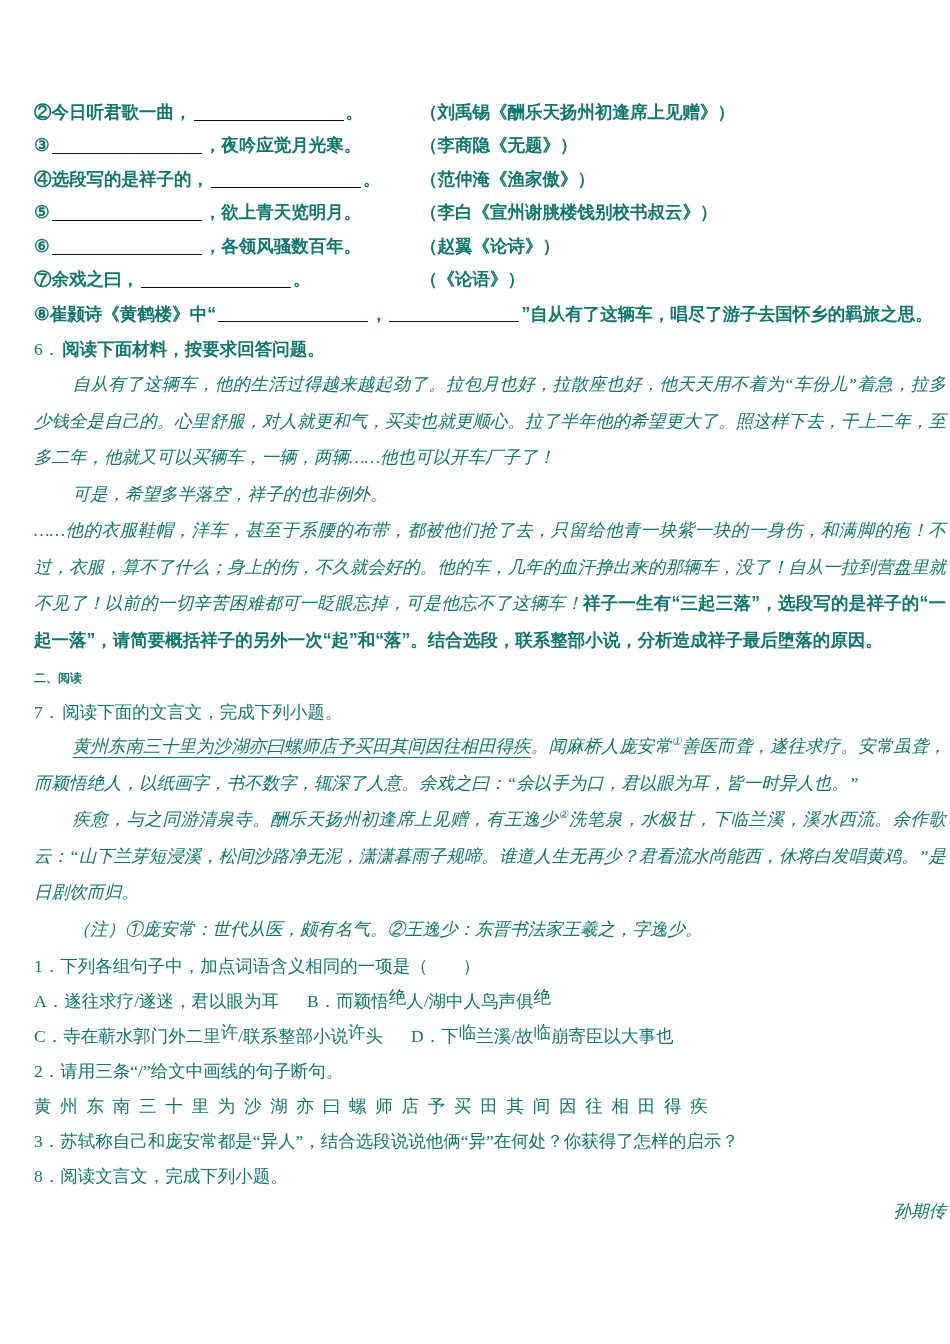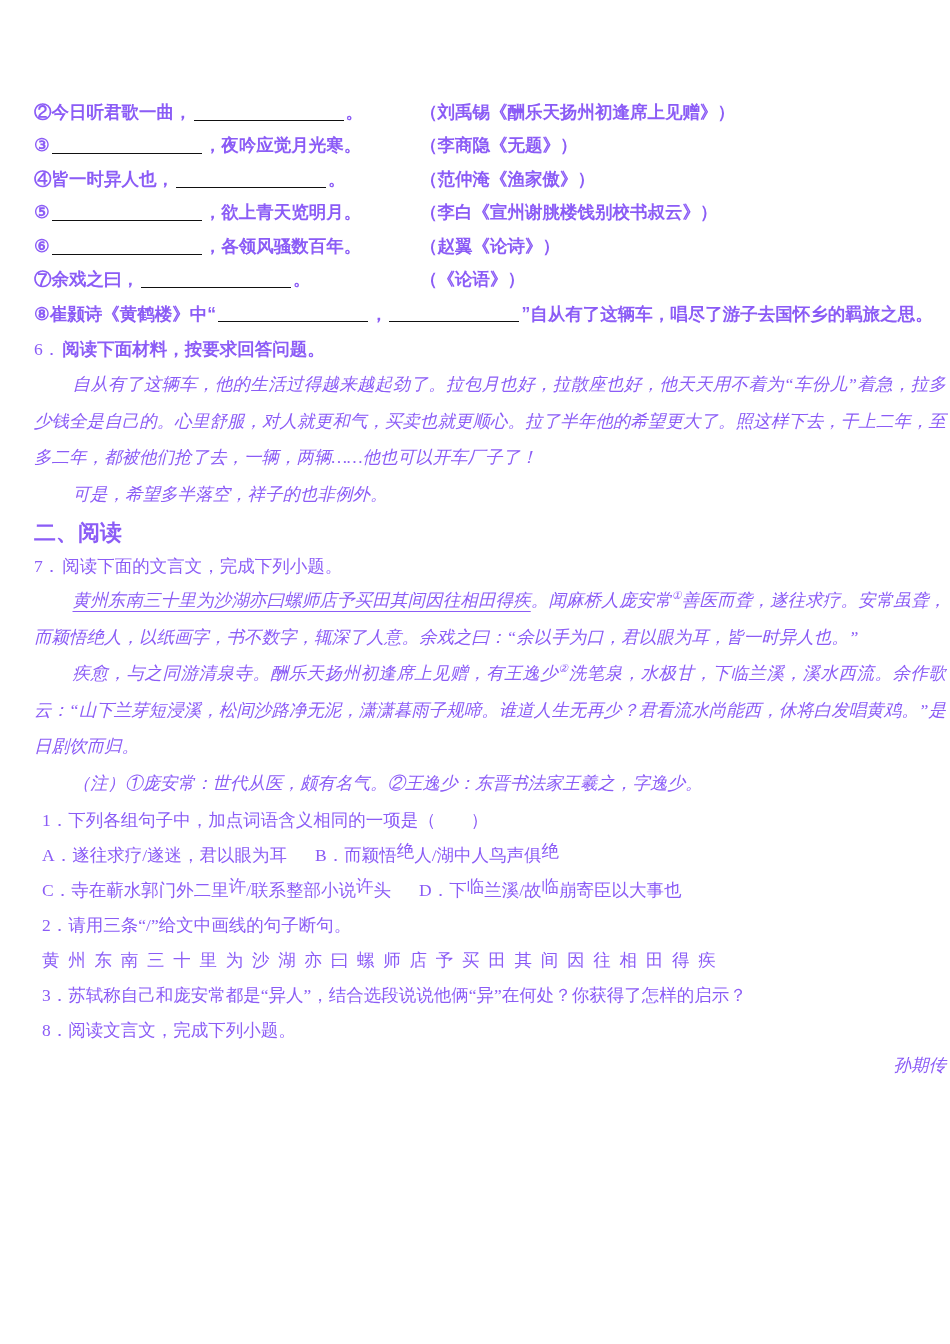--- a/index.html
+++ b/index.html
@@ -1,21 +1,21 @@
 <!DOCTYPE html>
 <html><head>
 <meta charset="utf-8">
 <style>
   html,body { margin:0; padding:0; background:#e8e8e8; }
   .page {
     position:relative;
     width:950px; height:1344px;
     margin:0 auto;
     background:#ffffff;
-    color:#8b5cf6;
+    color:#0f766e;
     font-family:"Liberation Serif", serif;
     font-size:17.5px;
     overflow:hidden;
   }
   .content { position:absolute; left:34px; top:95px; width:912px; }
 
   
   .fb-row { display:flex; align-items:center; height:33.5px; font-family:"Liberation Sans", sans-serif; font-weight:700; }
   .fb-left { width:386px; white-space:nowrap; }
   .fb-src  { white-space:nowrap; }
@@ -33,23 +33,23 @@
     white-space:nowrap;
   }
 
   
   .stem-bold { height:34px; display:flex; align-items:center; font-family:"Liberation Sans", sans-serif; font-weight:700; }
   .qnum { font-family:"Liberation Serif", serif; font-weight:400; margin-right:2px; }
   p.par { margin:0; line-height:36.5px; text-align:justify; }
   .indent { text-indent:2.2em; }
   .kaiti { font-family:"Liberation Serif", serif; font-style:italic;text-align:right; }
   .upright-bold { font-family:"Liberation Sans", sans-serif; font-style:normal; font-weight:700; }
-  .section-title { height:33px; display:flex; align-items:center; font-family:"Liberation Sans", sans-serif; font-weight:700; font-size:22px; }
+  .section-title { height:33px; display:flex; align-items:center; font-family:"Liberation Sans", sans-serif; font-weight:700; font-size:12px; }
   .stem-plain { height:33px; display:flex; align-items:center; }
-  .subq { line-height:35px;margin-left:8px; }
+  .subq { line-height:35px; }
   .optgap { margin-left:1.6em; }
   .raised { position:relative; top:-4px; }
   .u-line { text-decoration:underline; text-underline-offset:5px; }
   sup.note-ref { font-size:11px; line-height:0; }
   .spaced { letter-spacing:0.5em; }
   .mt4 { margin-top:4px; }
   .mt2 { margin-top:2px; }
 </style>
 </head>
 <body>
@@ -59,21 +59,21 @@
 
     <div class="fb-row">
       <div class="fb-left"><span>②</span><span>今日听君歌一曲，</span><span class="blank"></span><span>。</span></div>
       <div class="fb-src">（刘禹锡《酬乐天扬州初逢席上见赠》）</div>
     </div>
     <div class="fb-row">
       <div class="fb-left"><span>③</span><span></span><span class="blank"></span><span>，夜吟应觉月光寒。</span></div>
       <div class="fb-src">（李商隐《无题》）</div>
     </div>
     <div class="fb-row">
-      <div class="fb-left"><span>④</span><span>皆一时异人也，</span><span class="blank"></span><span>。</span></div>
+      <div class="fb-left"><span>④</span><span>选段写的是祥子的，</span><span class="blank"></span><span>。</span></div>
       <div class="fb-src">（范仲淹《渔家傲》）</div>
     </div>
     <div class="fb-row">
       <div class="fb-left"><span>⑤</span><span></span><span class="blank"></span><span>，欲上青天览明月。</span></div>
       <div class="fb-src">（李白《宣州谢朓楼饯别校书叔云》）</div>
     </div>
     <div class="fb-row">
       <div class="fb-left"><span>⑥</span><span></span><span class="blank"></span><span>，各领风骚数百年。</span></div>
       <div class="fb-src">（赵翼《论诗》）</div>
     </div>
@@ -88,22 +88,23 @@
         <span class="blank"></span>
         <span>，</span>
         <span class="blank w130"></span>
         <span>”自从有了这辆车，唱尽了游子去国怀乡的羁旅之思。</span>
       </div>
 
     <div class="stem-bold">
         <span class="qnum">6．</span>
         <span>阅读下面材料，按要求回答问题。</span>
       </div>
-    <p class="par kaiti indent mt2">自从有了这辆车，他的生活过得越来越起劲了。拉包月也好，拉散座也好，他天天用不着为“车份儿”着急，拉多少钱全是自己的。心里舒服，对人就更和气，买卖也就更顺心。拉了半年他的希望更大了。照这样下去，干上二年，至多二年，都被他们抢了去，一辆，两辆……他也可以开车厂子了！</p>
+    <p class="par kaiti indent mt2">自从有了这辆车，他的生活过得越来越起劲了。拉包月也好，拉散座也好，他天天用不着为“车份儿”着急，拉多少钱全是自己的。心里舒服，对人就更和气，买卖也就更顺心。拉了半年他的希望更大了。照这样下去，干上二年，至多二年，他就又可以买辆车，一辆，两辆……他也可以开车厂子了！</p>
     <p class="par kaiti indent">可是，希望多半落空，祥子的也非例外。</p>
+    <p class="par"><span class="kaiti">……他的衣服鞋帽，洋车，甚至于系腰的布带，都被他们抢了去，只留给他青一块紫一块的一身伤，和满脚的疱！不过，衣服，算不了什么；身上的伤，不久就会好的。他的车，几年的血汗挣出来的那辆车，没了！自从一拉到营盘里就不见了！以前的一切辛苦困难都可一眨眼忘掉，可是他忘不了这辆车！</span><span class="upright-bold">祥子一生有“三起三落”，选段写的是祥子的“一起一落”，请简要概括祥子的另外一次“起”和“落”。结合选段，联系整部小说，分析造成祥子最后堕落的原因。</span></p>
 
     <div class="section-title mt4">二、阅读</div>
 
     <div class="stem-plain">
         <span class="qnum">7．</span>
         <span>阅读下面的文言文，完成下列小题。</span>
       </div>
     <p class="par kaiti indent mt2"><span class="u-line">黄州东南三十里为沙湖亦曰螺师店予买田其间因往相田得疾</span><span>。闻麻桥人庞安常</span><sup class="note-ref">①</sup><span>善医而聋，遂往求疗。安常虽聋，而颖悟绝人，以纸画字，书不数字，辄深了人意。余戏之曰：“余以手为口，君以眼为耳，皆一时异人也。”</span></p>
     <p class="par kaiti indent"><span>疾愈，与之同游清泉寺。酬乐天扬州初逢席上见赠，有王逸少</span><sup class="note-ref">②</sup><span>洗笔泉，水极甘，下临兰溪，溪水西流。余作歌云：“山下兰芽短浸溪，松间沙路净无泥，潇潇暮雨子规啼。谁道人生无再少？君看流水尚能西，休将白发唱黄鸡。”是日剧饮而归。</span></p>
     <p class="par kaiti indent">（注）①庞安常：世代从医，颇有名气。②王逸少：东晋书法家王羲之，字逸少。</p>

